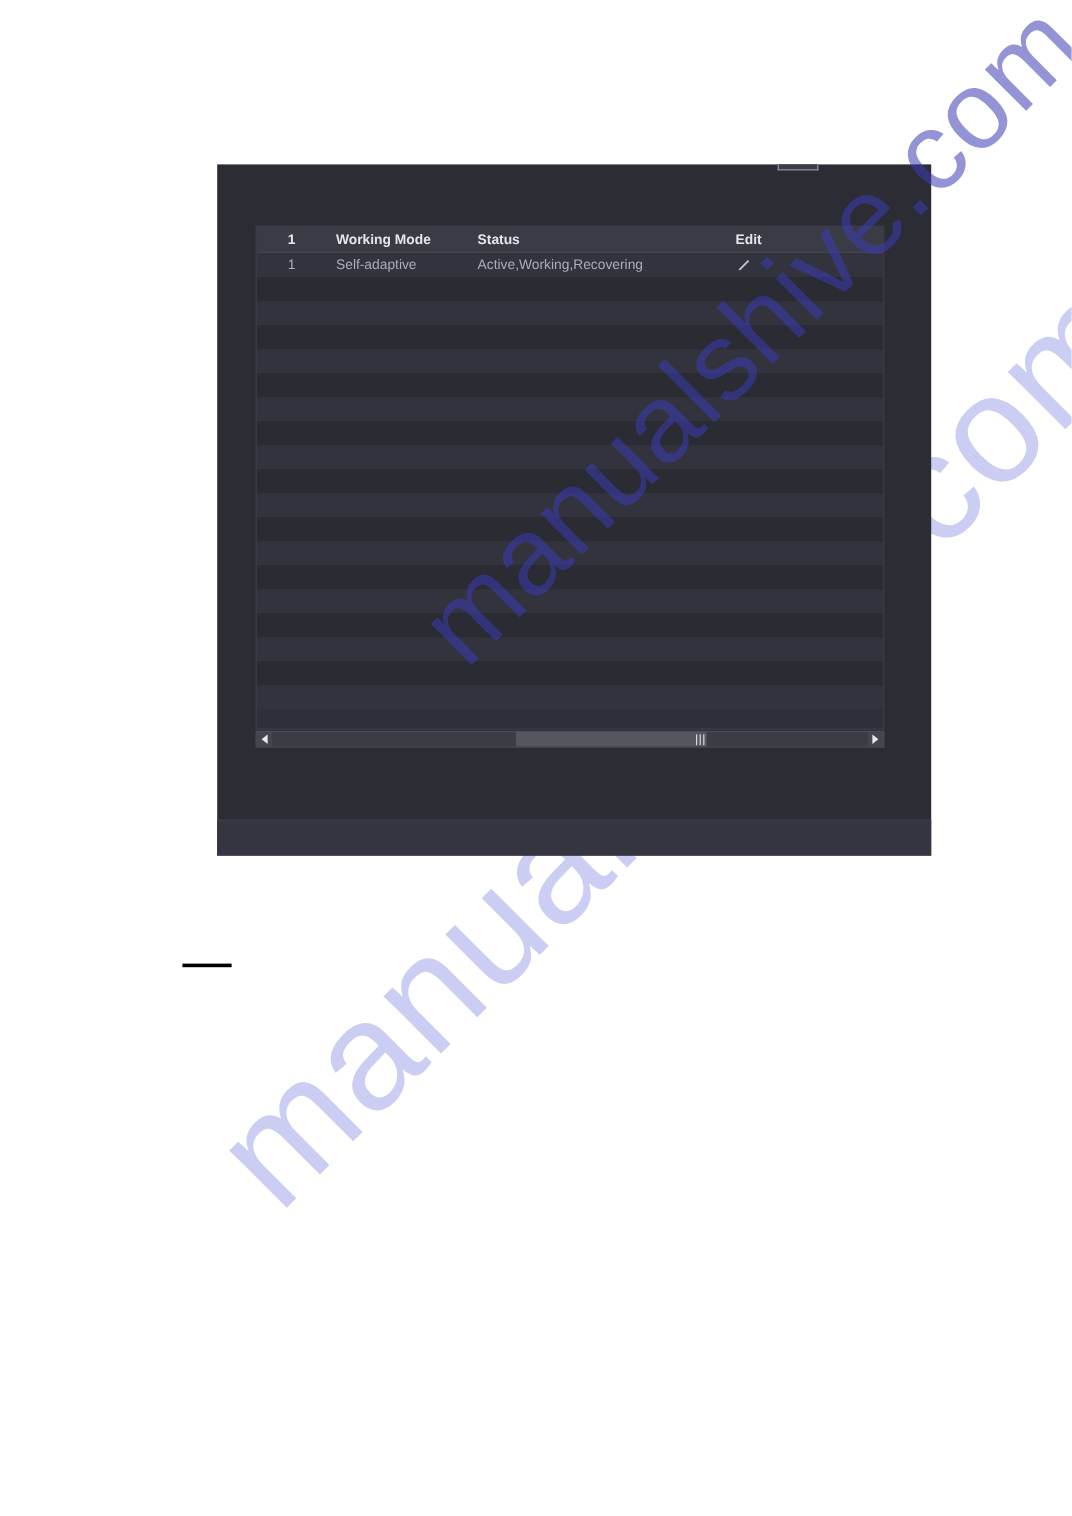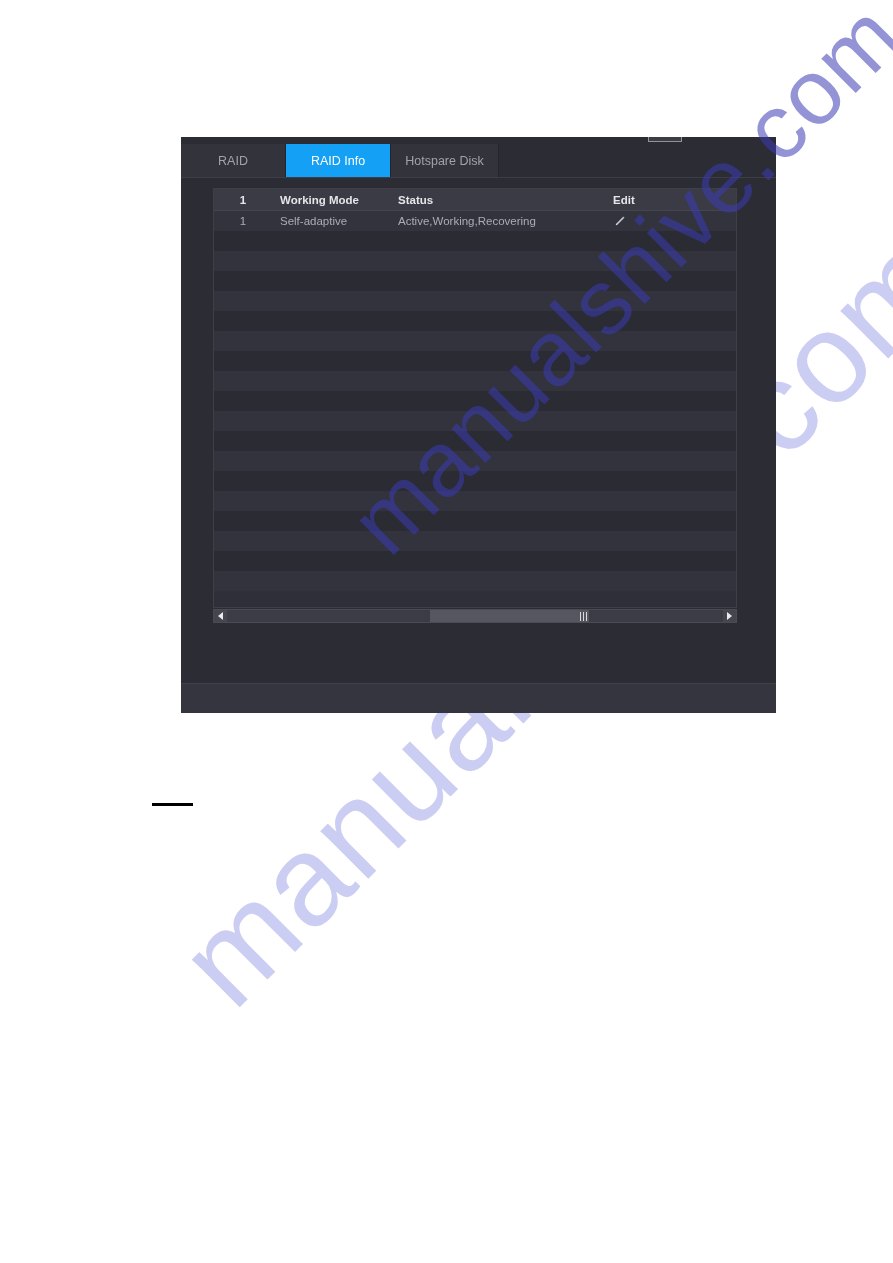--- a/index.html
+++ b/index.html
@@ -251,32 +251,20 @@
 <body>
 
 <div id="wm-large" class="wm">manualshive.com</div>
 
 <div id="page-rule"></div>
 
 <div id="device-panel">
 
   <div id="top-clip-button"></div>
 
-  <div id="tab-bar">
-    <div class="tab t0">
-      <span>RAID</span>
-    </div>
-    <div class="tab t1 active">
-      <span>RAID Info</span>
-    </div>
-    <div class="tab t2">
-      <span>Hotspare Disk</span>
-    </div>
-    <div id="tab-filler"></div>
-  </div>
 
   <div id="table-wrap">
 
     <div id="table-head">
       <div class="hcell c-idx">1</div>
       <div class="hcell c-mode">Working Mode</div>
       <div class="hcell c-stat">Status</div>
       <div class="hcell c-edit">Edit</div>
     </div>
 

